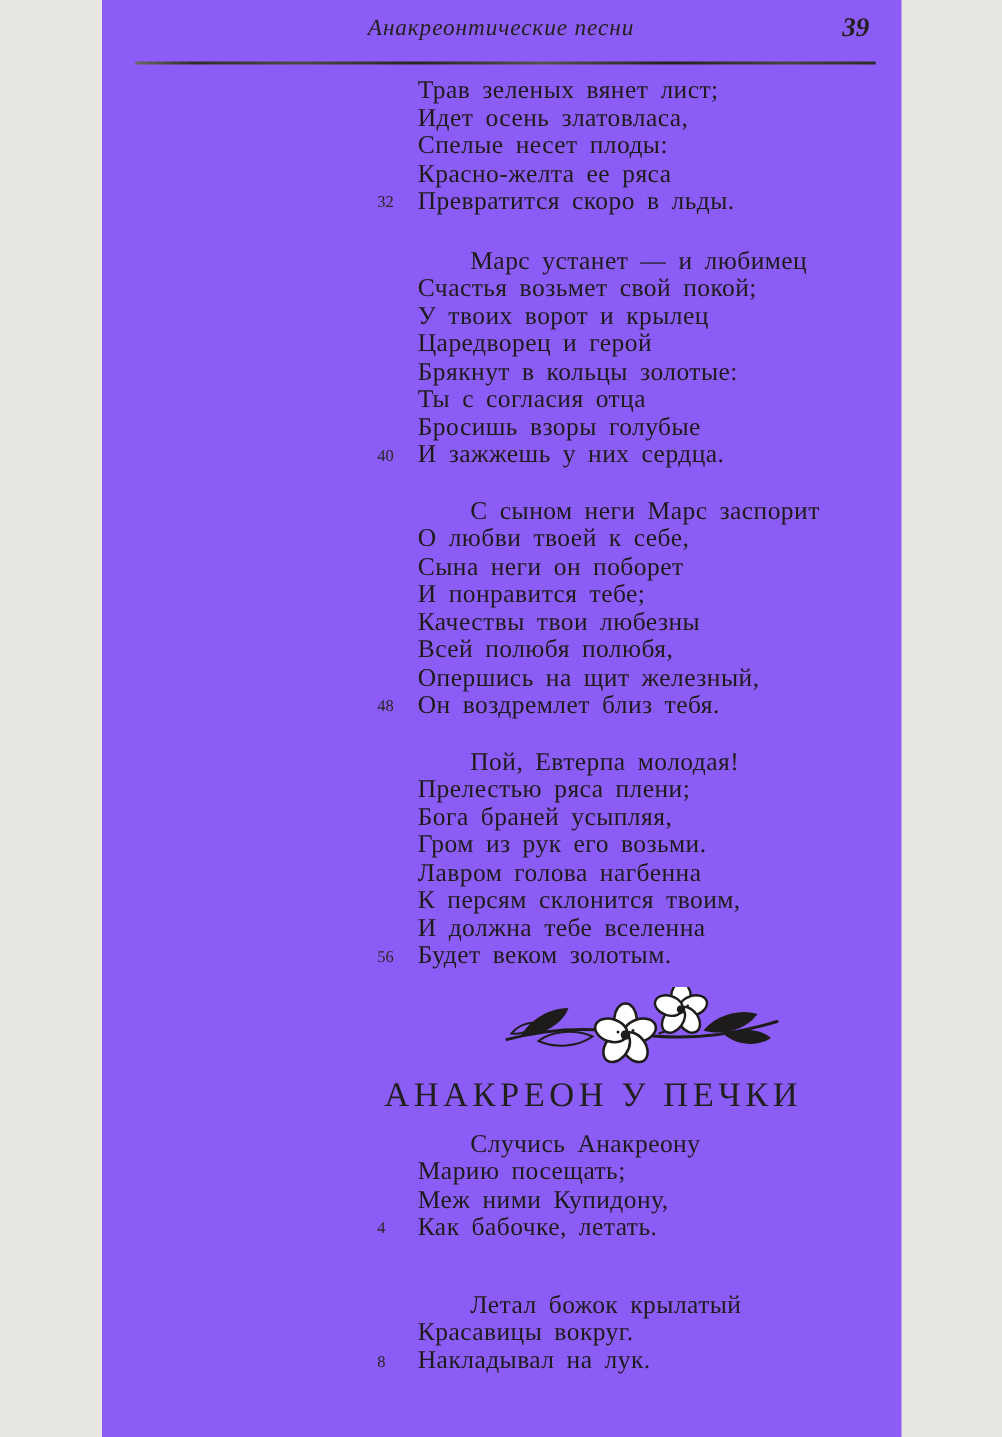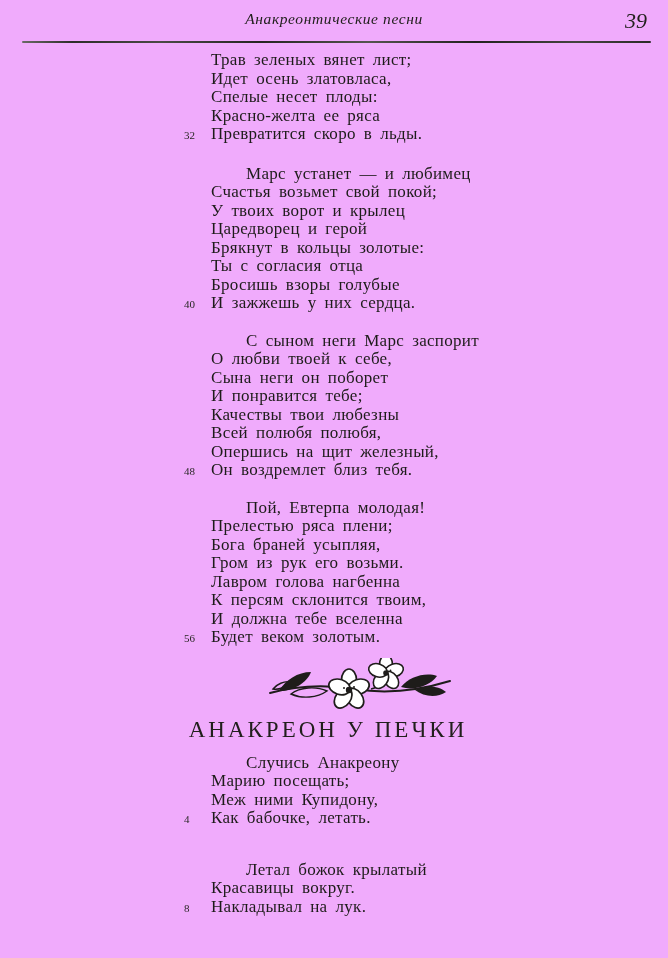--- a/index.html
+++ b/index.html
@@ -1,22 +1,22 @@
 <!DOCTYPE html>
 <html><head>
 <meta charset="utf-8">
 <style>
   html, body { margin: 0; padding: 0; }
   body { background: #e8e6e2; }
   .page {
     position: relative;
-    width: 668px;
+    width: 533px;
     height: 958px;
     margin: 0 auto;
-    background: #f0abfc;
+    background: #8b5cf6;
     color: #1e1c1a;
     font-family: "Liberation Serif", "DejaVu Serif", serif;
     overflow: hidden;
   }
   
   .running-head {
     position: absolute;
     top: 8px; left: 0; right: 0;
     height: 30px;
   }
@@ -26,22 +26,23 @@
     text-align: center;
     font-style: italic;
     font-size: 15.5px;
     letter-spacing: 0.6px;
     color: #23211e;
   }
   .page-number {
     position: absolute;
     right: 21px; top: 0;
     font-style: italic;
-    font-size: 22px;
+    font-size: 18px;
     color: #23211e;
+    font-weight: bold;
   }
   .head-rule {
     position: absolute;
     top: 33px; left: 22px; right: 17px;
     height: 2px;
     border-radius: 1px;
     background: linear-gradient(90deg,
       #6a6a66 0%, #2e2d2a 8%, #4b4a46 22%, #262522 38%,
       #55544f 55%, #23221f 72%, #454440 88%, #2c2b28 100%);
   }

